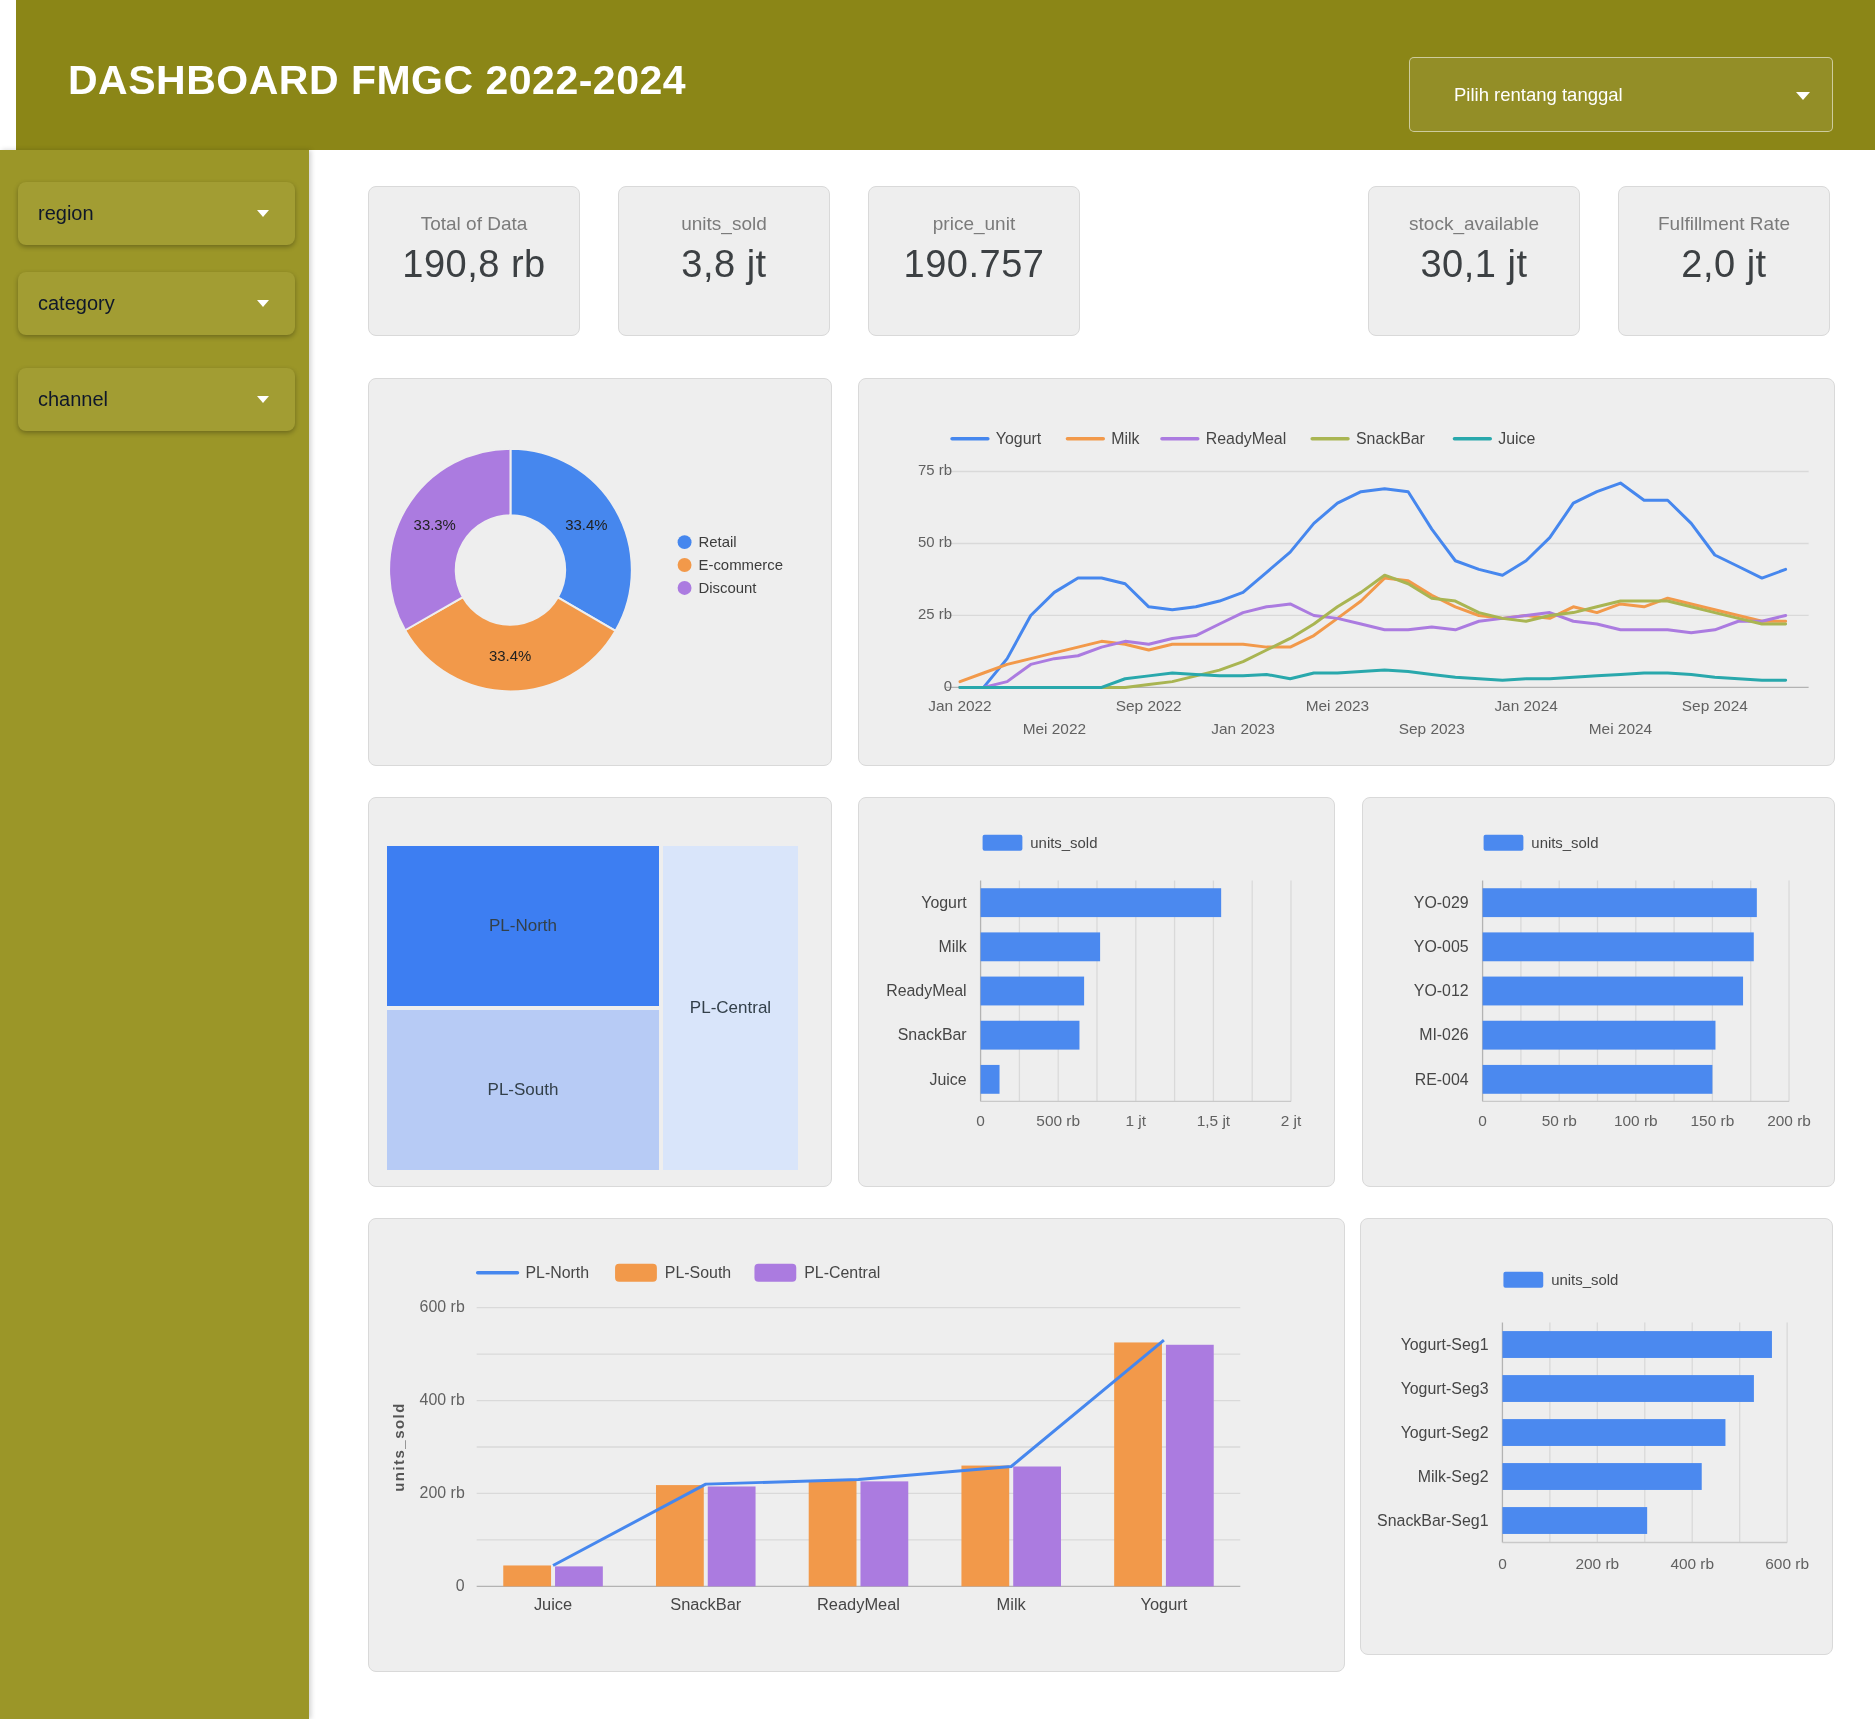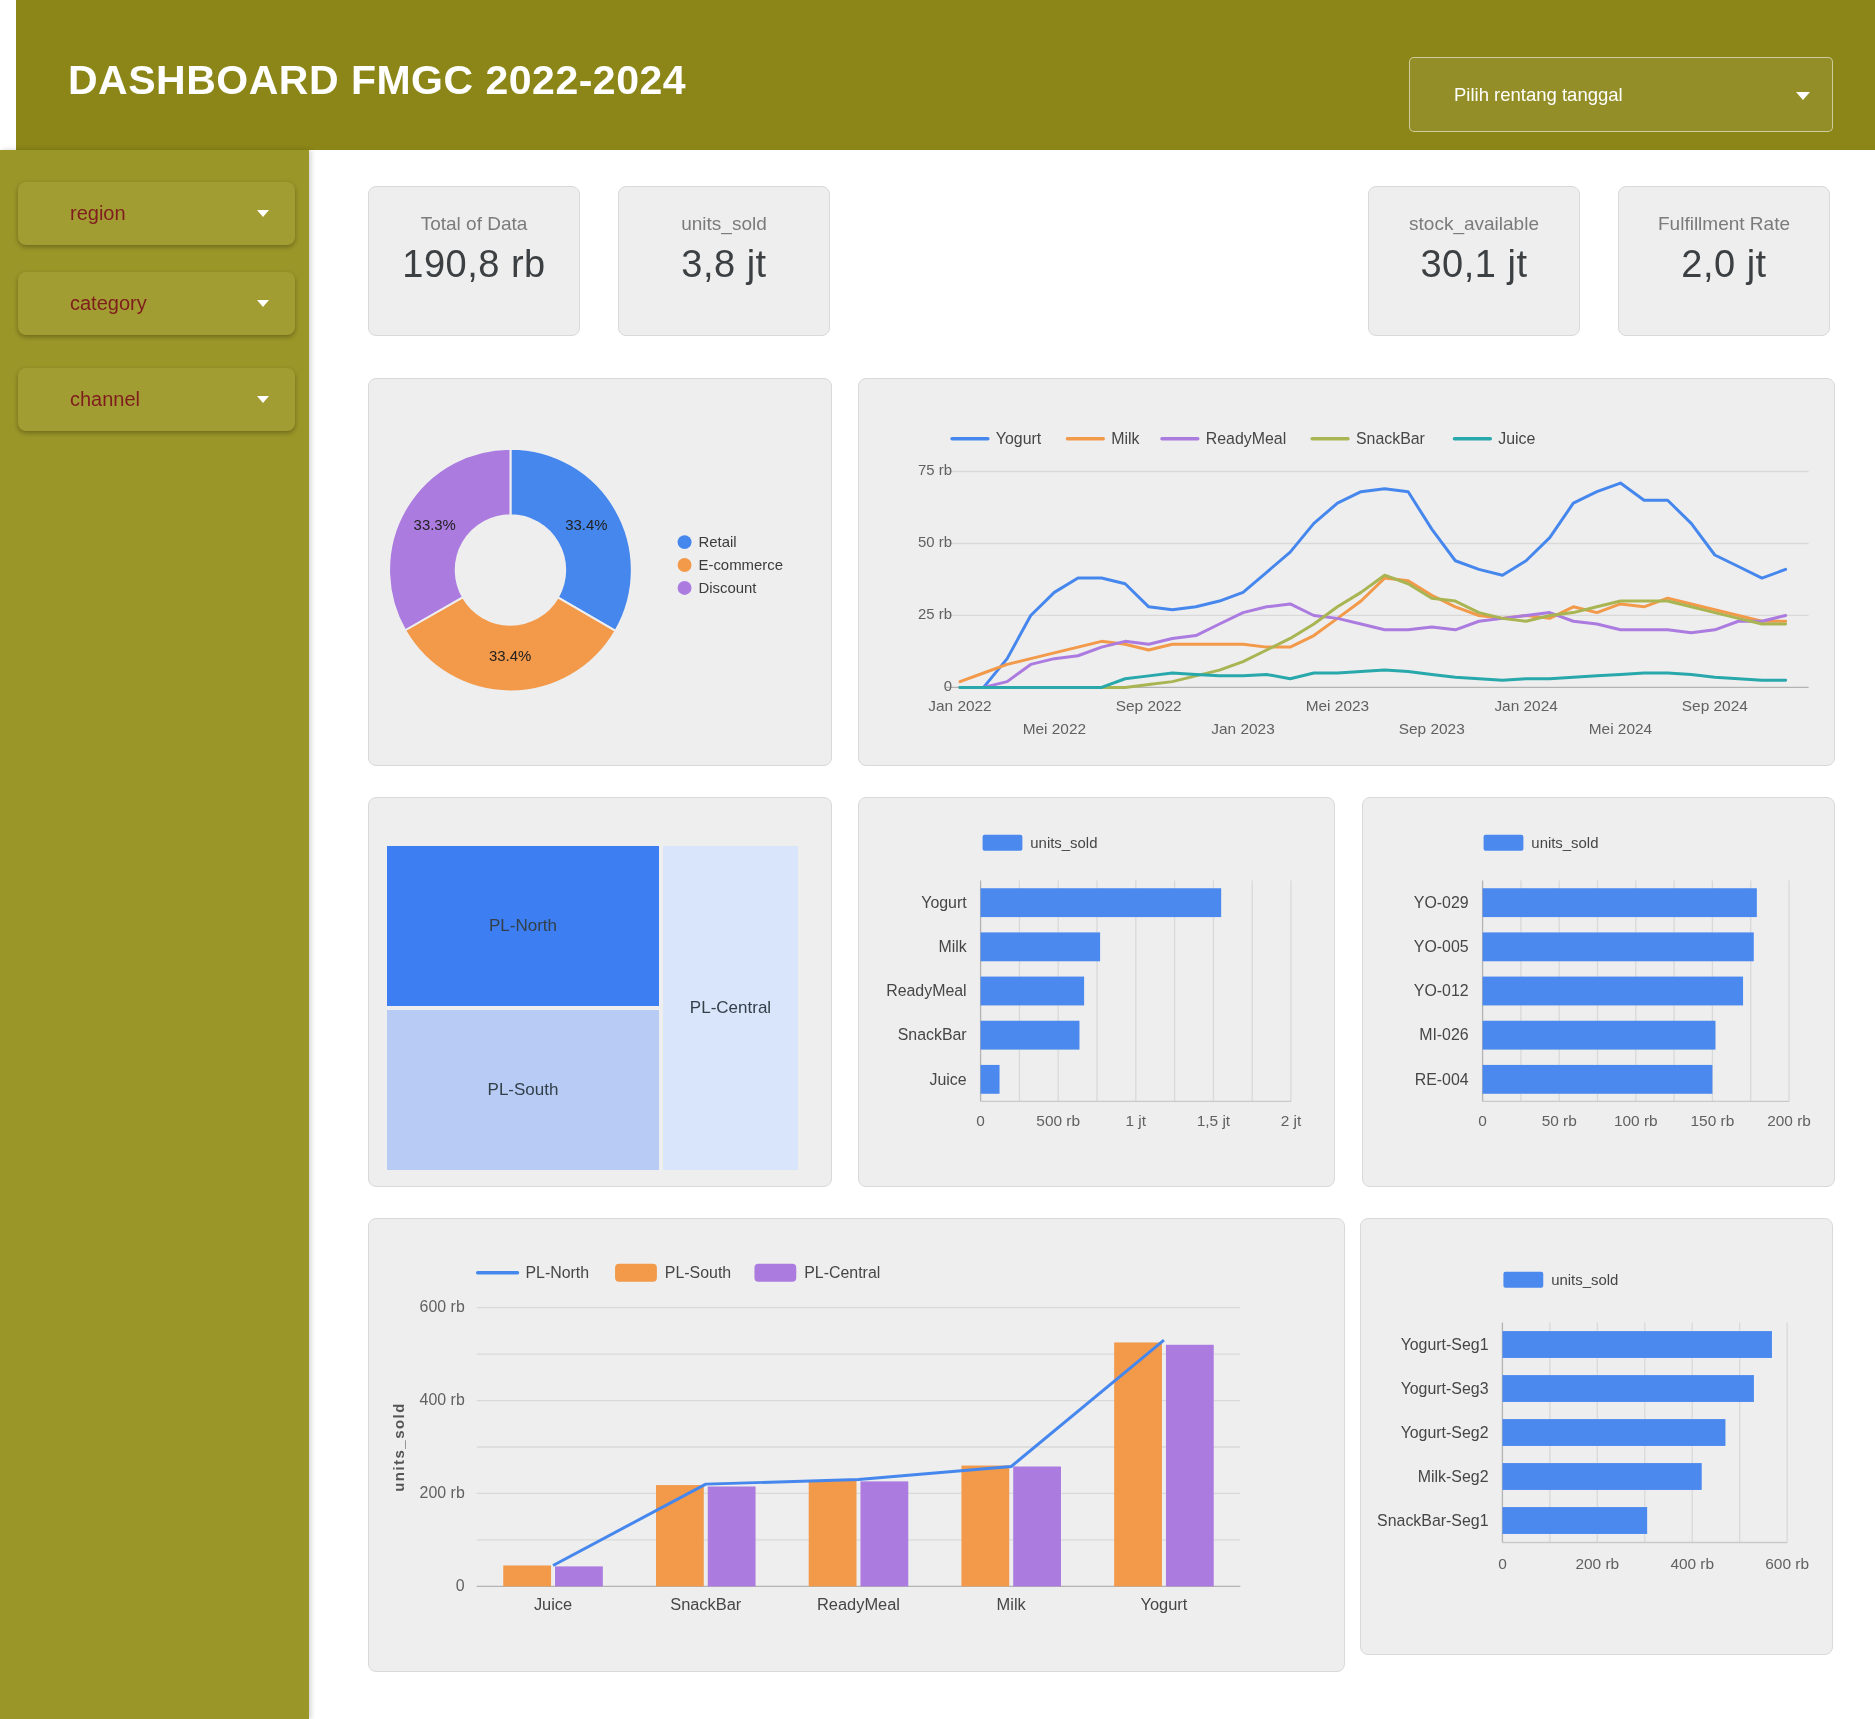--- a/index.html
+++ b/index.html
@@ -12,22 +12,22 @@
   #datepicker{position:absolute;left:1393px;top:57px;width:424px;height:75px;box-sizing:border-box;
     border:1px solid rgba(255,255,255,.55);border-radius:5px;background:rgba(255,255,255,.07);
     display:flex;align-items:center;cursor:pointer;}
   #datepicker .dp-label{color:#ffffff;font-size:18.5px;padding-left:44px;}
   .caret{width:0;height:0;border-left:7px solid transparent;border-right:7px solid transparent;border-top:8px solid #ffffff;}
   #datepicker .caret{position:absolute;right:22px;top:34px;}
 
   
   #sidebar{position:absolute;left:0;top:150px;width:309px;height:1569px;background:#9b9628;box-shadow:2px 0 5px rgba(0,0,0,.18);}
   .filter-btn{position:absolute;left:18px;width:277px;height:63px;background:#a29d33;border:none;border-radius:8px;
-    box-shadow:0 2px 5px rgba(0,0,0,.30);color:#7f1d1d;font-size:20px;font-family:inherit;text-align:right;
-    padding-left:52px;cursor:pointer;display:flex;align-items:center;}
+    box-shadow:0 2px 5px rgba(0,0,0,.30);color:#0f172a;font-size:20px;font-family:inherit;text-align:right;
+    padding-left:20px;cursor:pointer;display:flex;align-items:center;}
   .filter-btn .caret{position:absolute;right:26px;border-left-width:6px;border-right-width:6px;border-top-width:7px;}
   #filter-region{top:32px;} #filter-category{top:122px;} #filter-channel{top:218px;}
 
   
   .card{position:absolute;background:#eeeeee;border:1px solid #d9d9d9;border-radius:8px;box-sizing:border-box;overflow:hidden;}
   .kpi{width:212px;height:150px;top:186px;text-align:center;}
   .kpi .kpi-label{margin-top:26px;font-size:19px;color:#7b7b7b;}
   .kpi .kpi-value{margin-top:8px;font-size:38px;font-weight:500;color:#3c4043;letter-spacing:.5px;}
   #kpi-0{left:368px;} #kpi-1{left:618px;} #kpi-2{left:868px;} #kpi-3{left:1118px;} #kpi-4{left:1368px;} #kpi-5{left:1618px;}
 
@@ -72,20 +72,24 @@
     </button>
   </div>
 
   <div class="card kpi" id="kpi-0">
     <div class="kpi-label">Total of Data</div>
     <div class="kpi-value">190,8 rb</div>
   </div>
   <div class="card kpi" id="kpi-1">
     <div class="kpi-label">units_sold</div>
     <div class="kpi-value">3,8 jt</div>
+  </div>
+  <div class="card kpi" id="kpi-2">
+    <div class="kpi-label">price_unit</div>
+    <div class="kpi-value">190.757</div>
   </div>
   <div class="card kpi" id="kpi-4">
     <div class="kpi-label">stock_available</div>
     <div class="kpi-value">30,1 jt</div>
   </div>
   <div class="card kpi" id="kpi-5">
     <div class="kpi-label">Fulfillment Rate</div>
     <div class="kpi-value">2,0 jt</div>
   </div>
 

